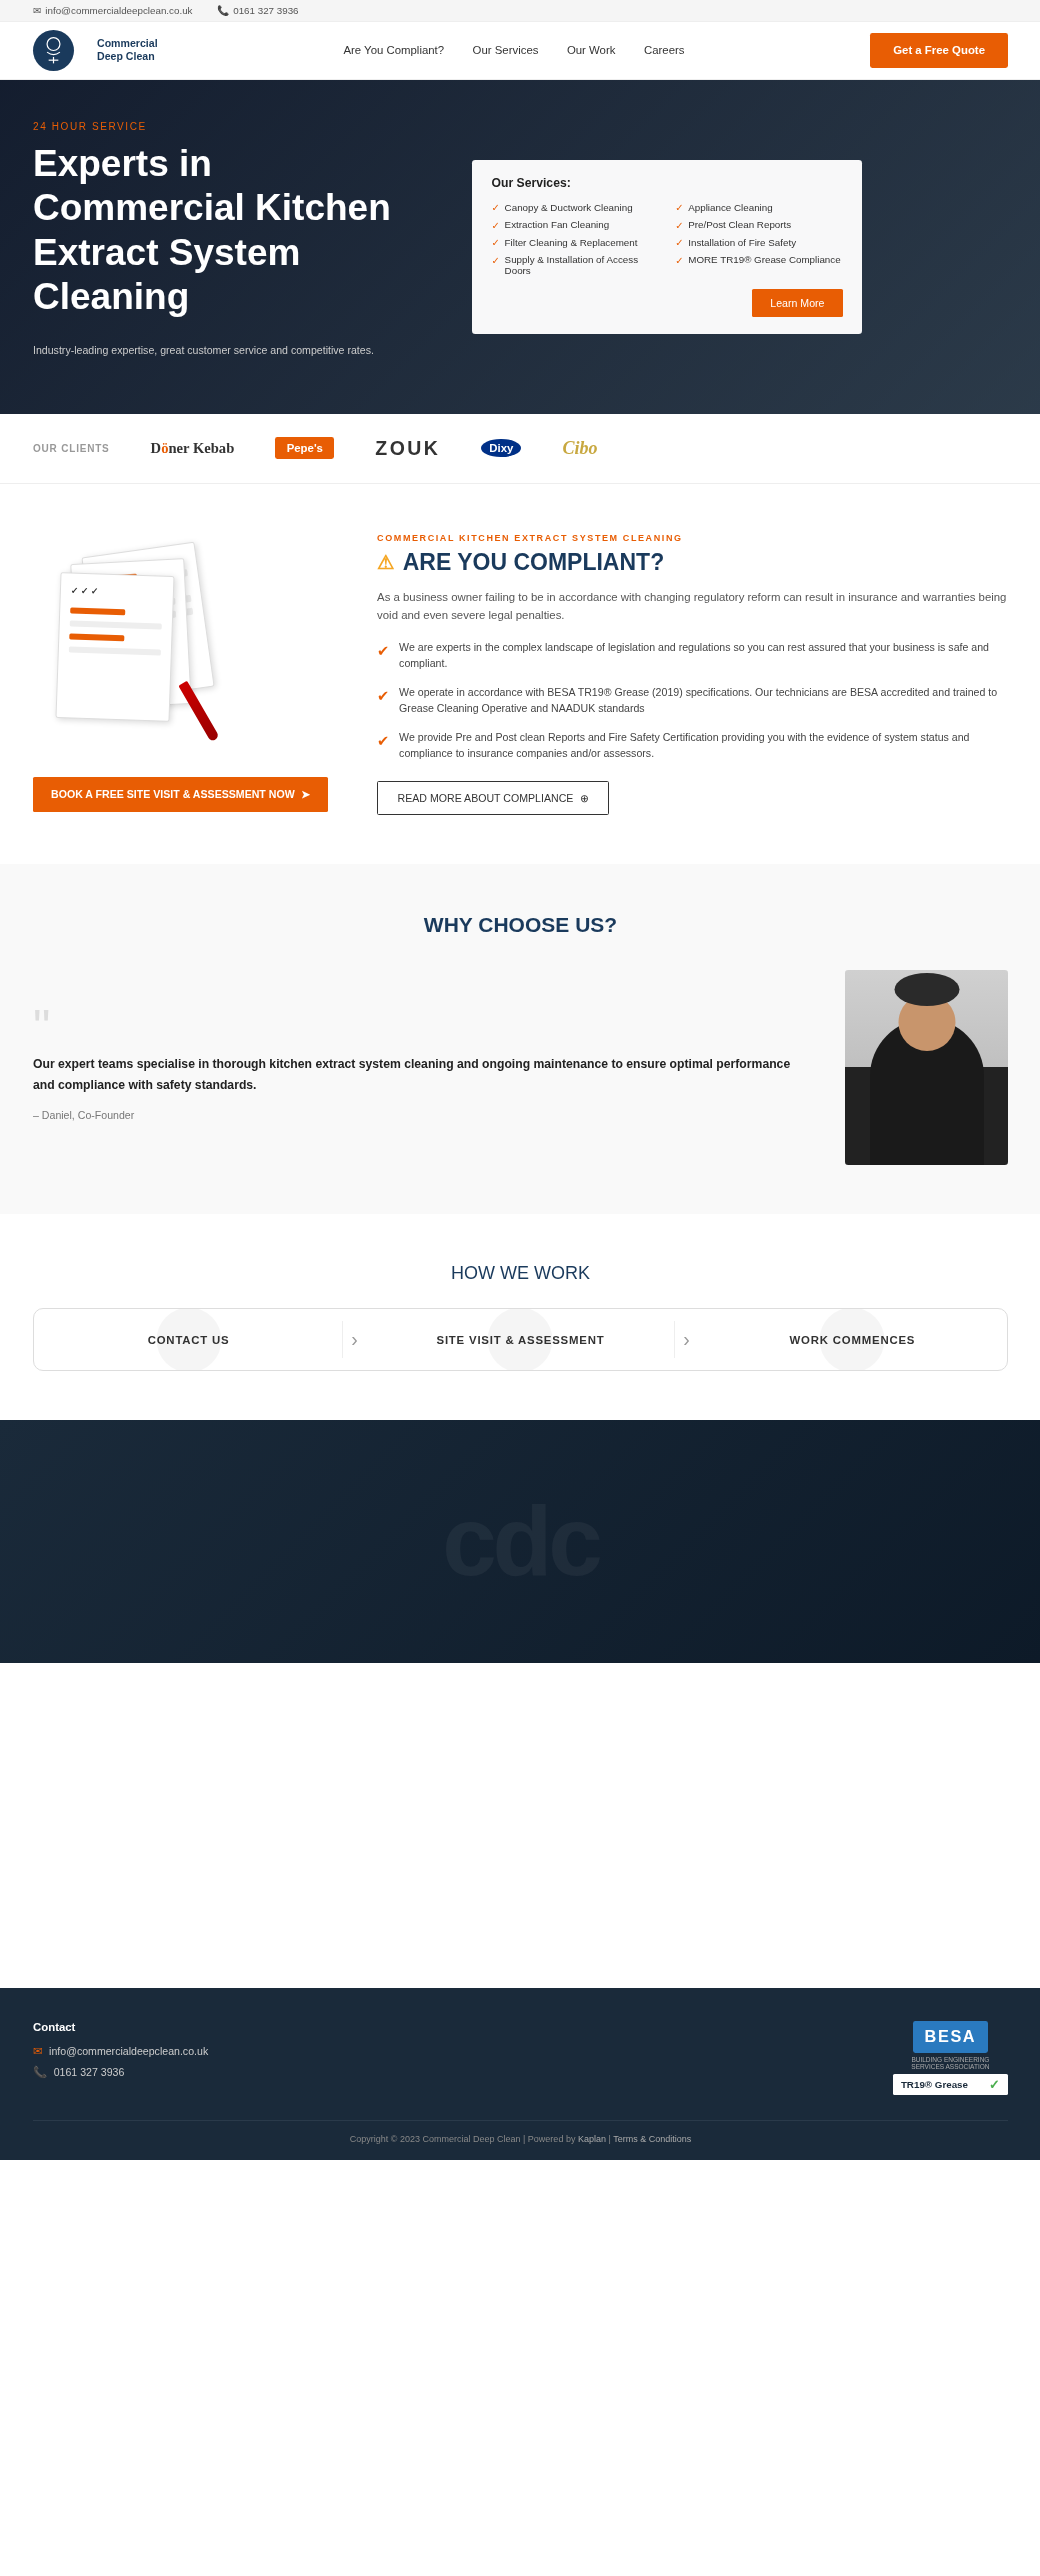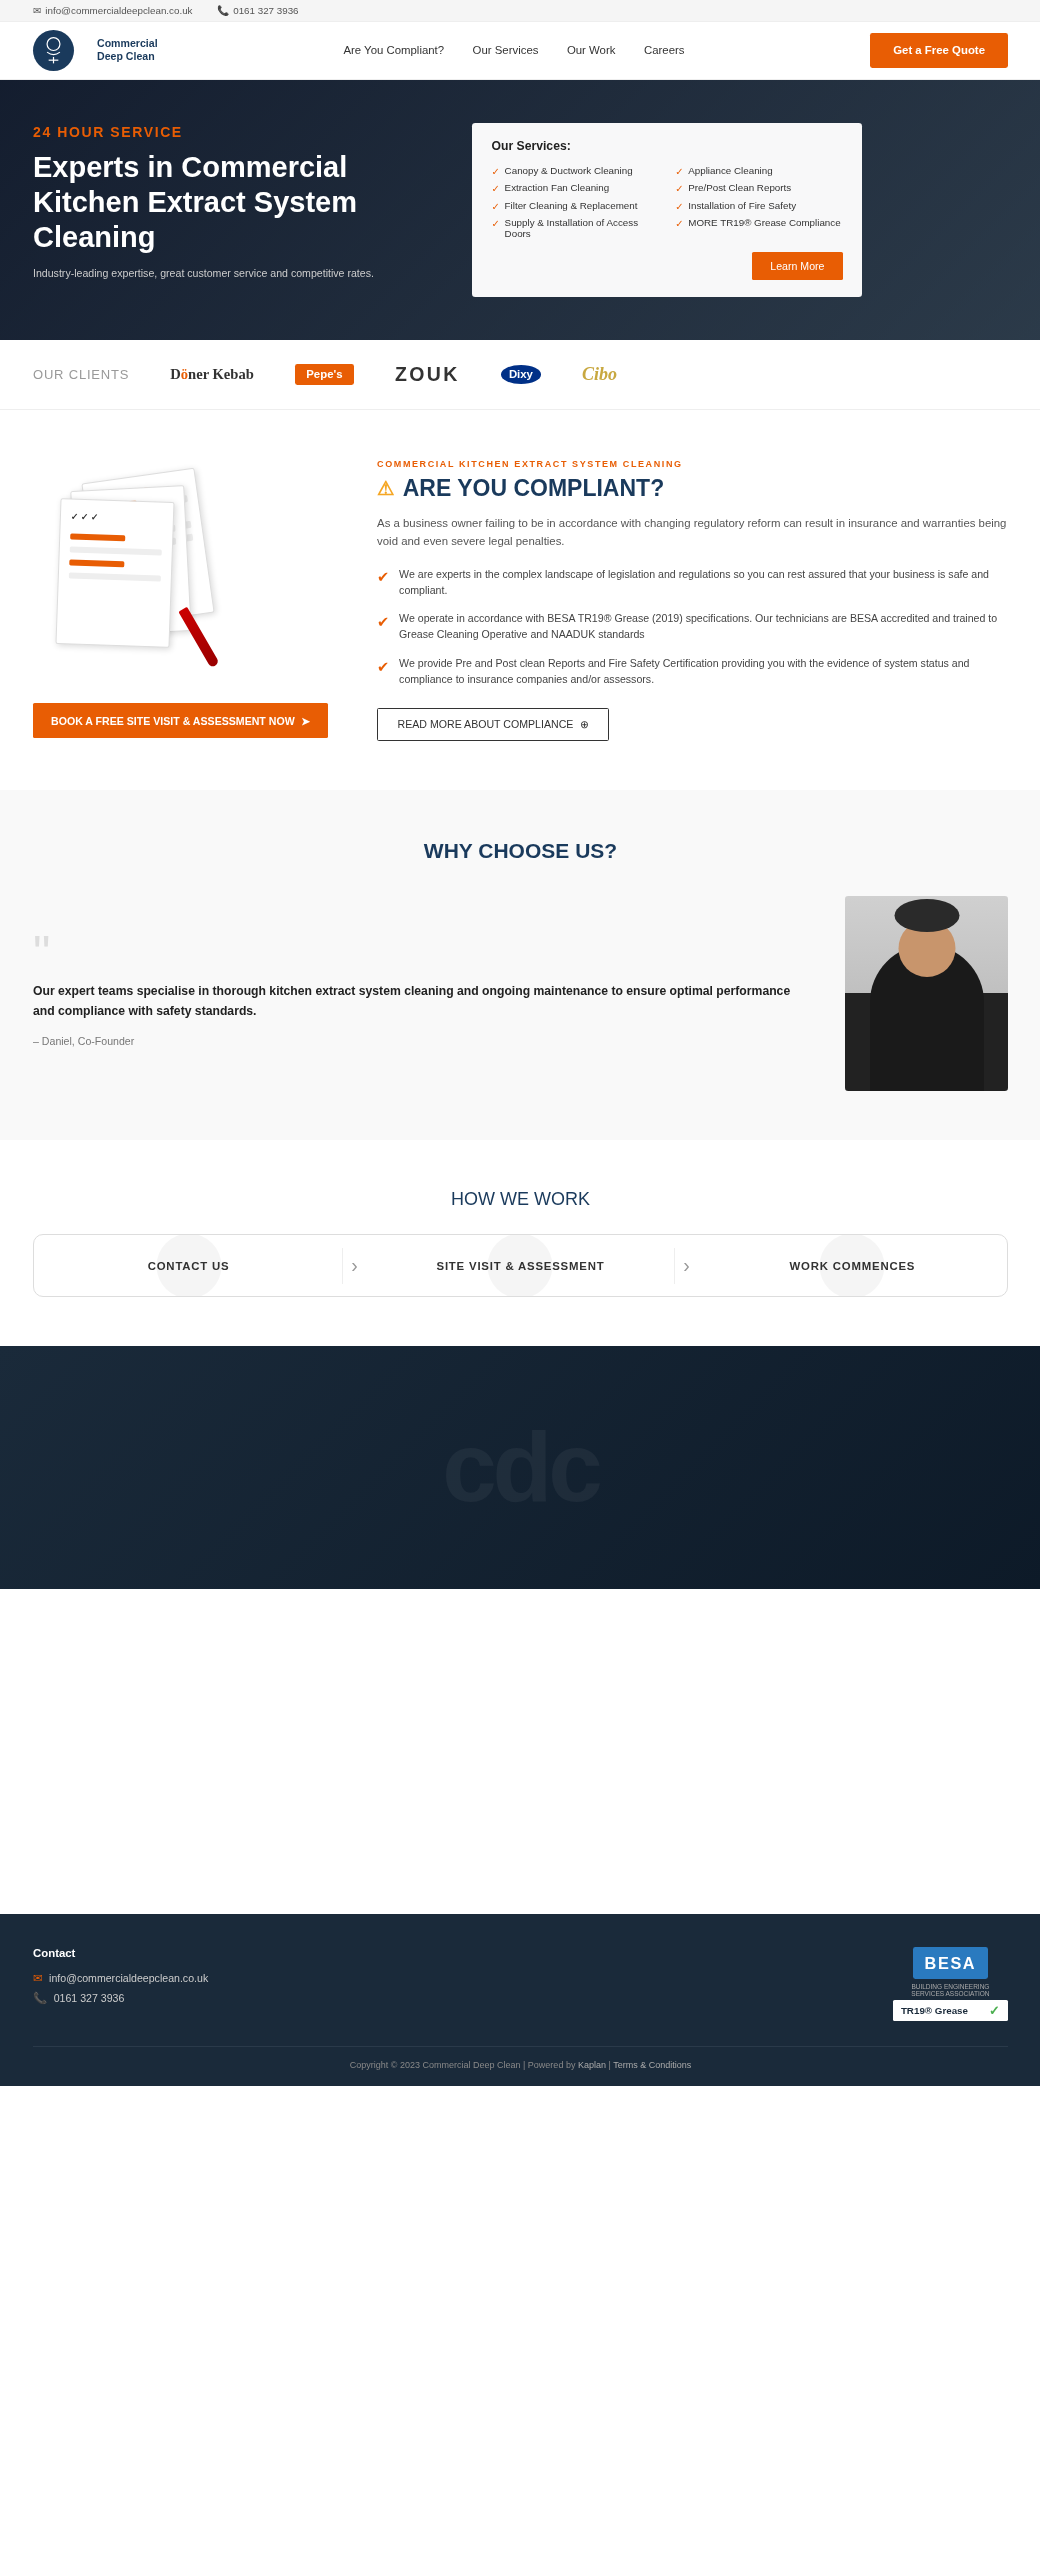--- a/index.html
+++ b/index.html
@@ -65,31 +65,31 @@
       background: linear-gradient(135deg, rgba(20,30,50,0.8) 0%, rgba(60,80,100,0.6) 100%);
     }
     .hero-left {
       position: relative;
       flex: 1;
       color: white;
       max-width: 390px;
     }
     .hero-service-tag {
       color: #e85d04;
-      font-size: 14px;
-      font-weight: bold;
+      font-size: 10px;
+      font-weight: normal;
       letter-spacing: 1.6px;
       text-transform: uppercase;
       margin-bottom: 9.8px;
     }
     .hero-title {
-      font-size: 29px;
+      font-size: 37px;
       font-weight: bold;
       line-height: 1.2;
-      margin-bottom: 13px;
+      margin-bottom: 25px;
       color: white;
     }
     .hero-subtitle {
       font-size: 10.6px;
       color: #ccc;
       margin-bottom: 16.3px;
     }
     .services-card {
       position: relative;
       background: rgba(255,255,255,0.97);
@@ -127,21 +127,21 @@
 
     
     .clients-section {
       background: #fff;
       padding: 23px 33px;
       display: flex;
       align-items: center;
       gap: 41px;
       border-bottom: 0.8px solid #eee;
     }
-    .clients-label { font-size: 13px; font-weight: normal; color: #999; letter-spacing: 0.8px; white-space: nowrap; }
+    .clients-label { font-size: 10px; font-weight: bold; color: #999; letter-spacing: 0.8px; white-space: nowrap; }
     .clients-logos { display: flex; align-items: center; gap: 41px; flex: 1; }
     .client-logo {
       font-size: 14.6px;
       font-weight: bold;
       color: #333;
       display: flex;
       align-items: center;
     }
     .client-logo.doner { font-family: serif; }
     .client-logo.pepes { color: #e85d04; }

